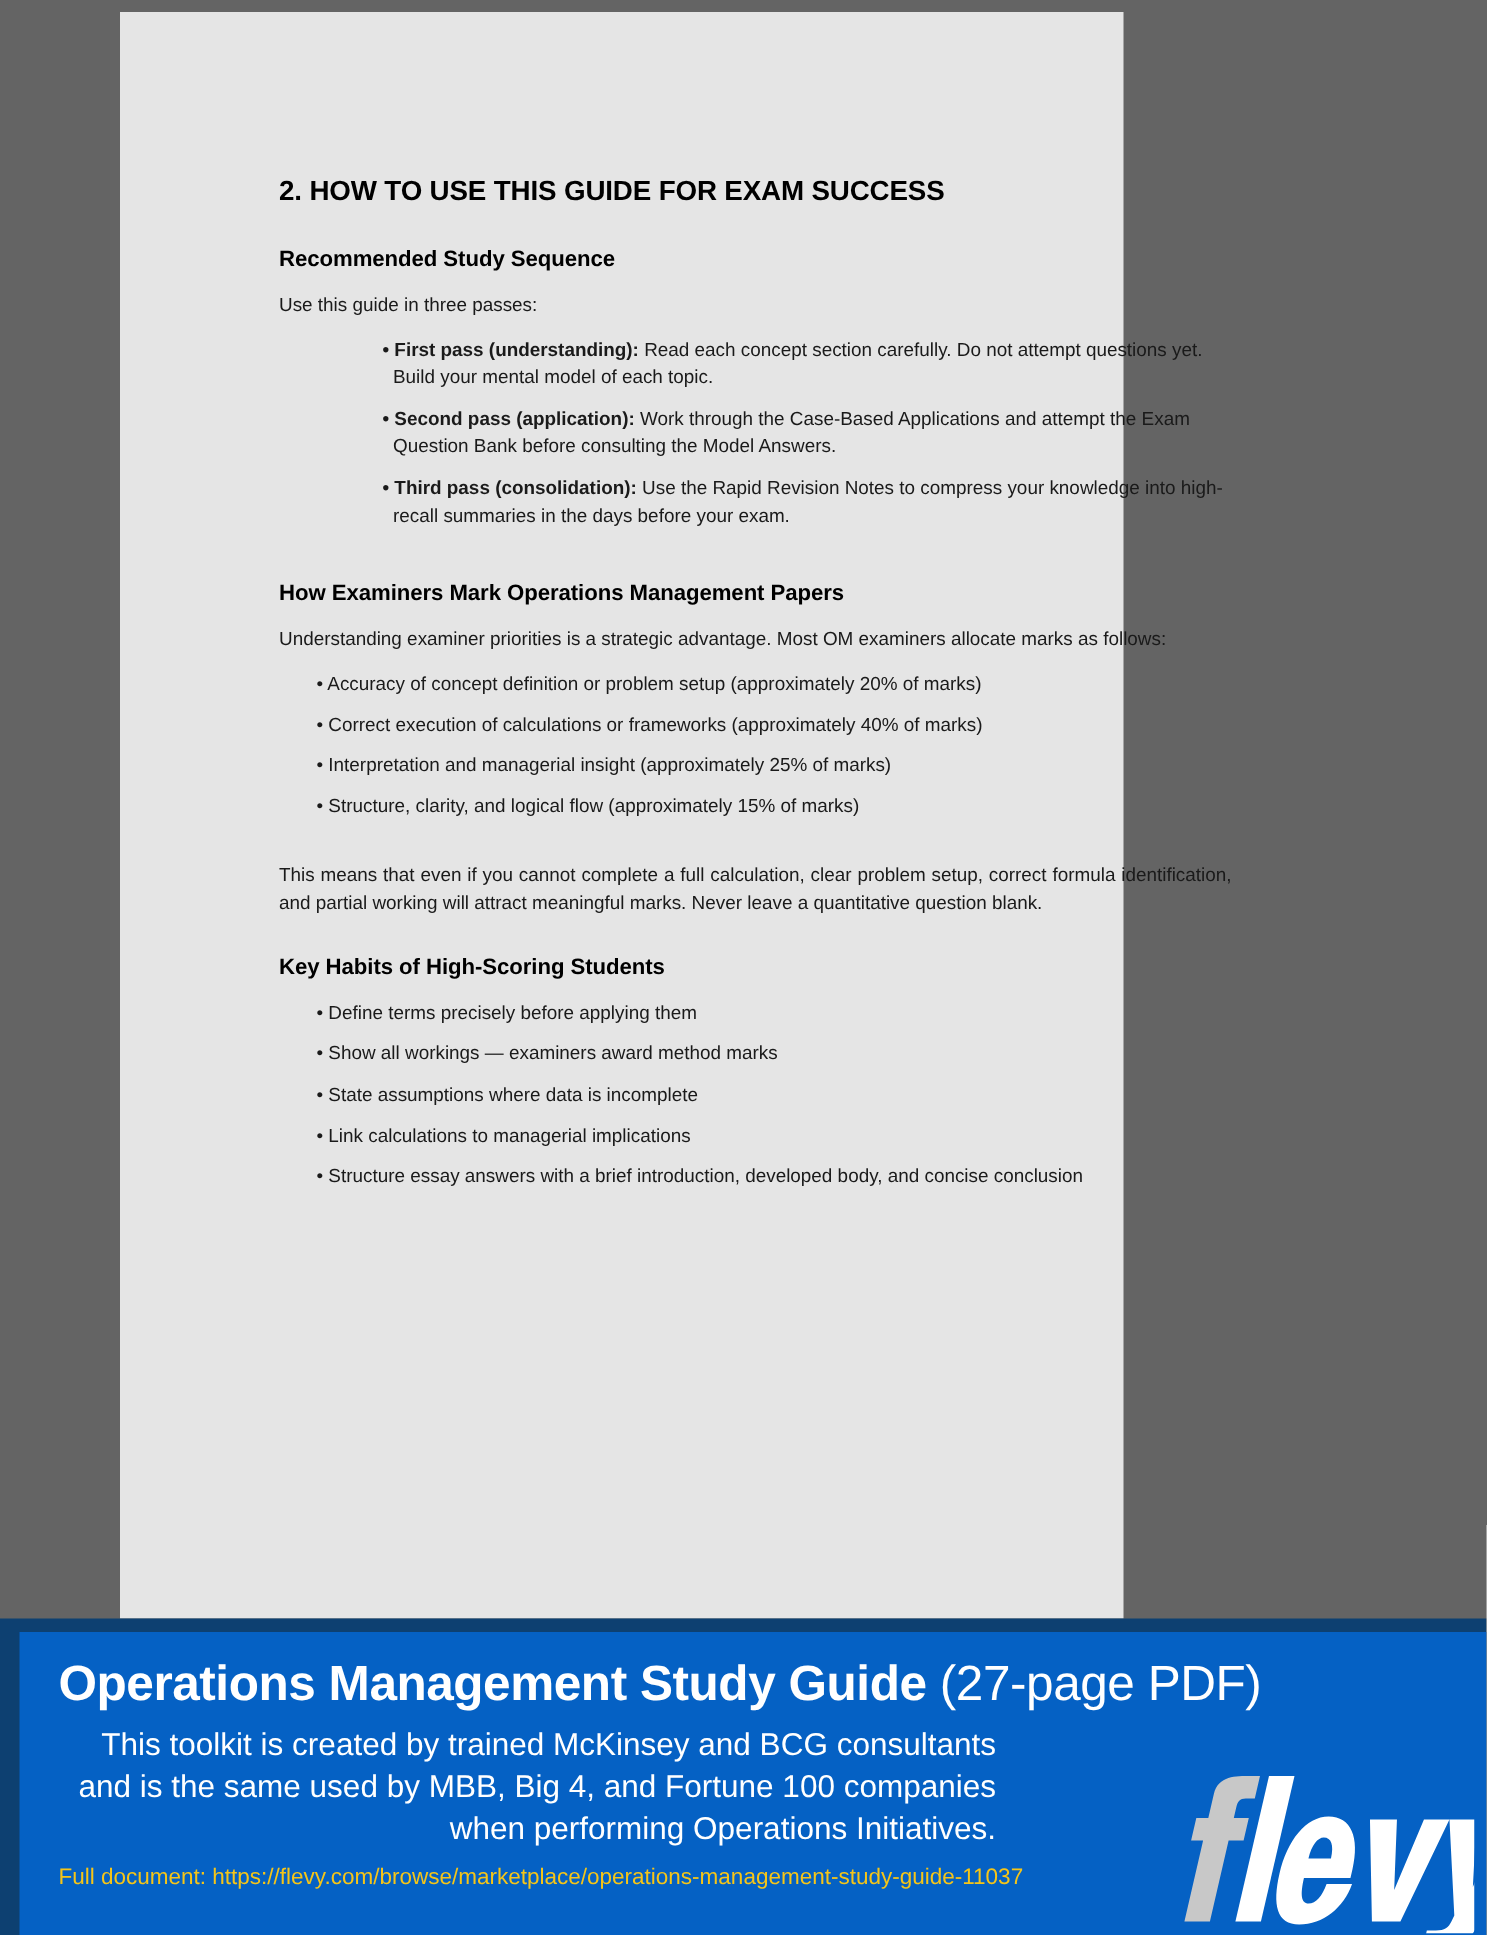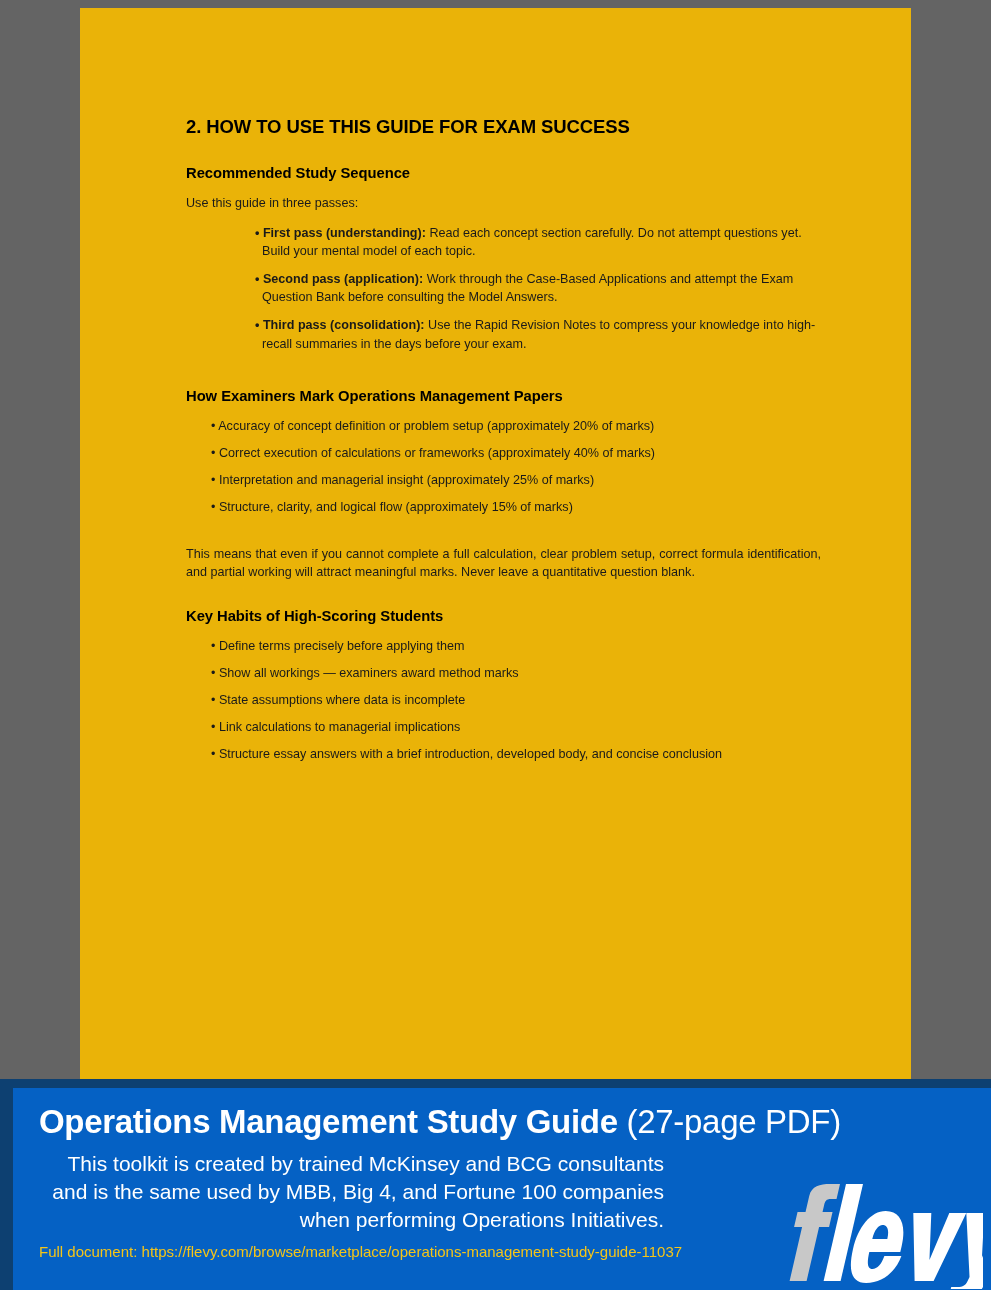--- a/index.html
+++ b/index.html
@@ -14,23 +14,23 @@
     background: #646464;
     font-family: "Liberation Sans", sans-serif;
     position: relative;
   }
 
   
   #page {
     position: absolute;
     left: 80px;
     top: 8px;
-    width: 831px;
+    width: 669px;
     height: 1071px;
-    background: #eab308;
+    background: #e5e5e5;
   }
 
   #page-content {
     position: absolute;
     left: 106px;
     top: 108px;
     width: 635px;
   }
 
   
@@ -184,20 +184,21 @@
         <div class="pass-item">
           <b>• Third pass (consolidation):</b><span> Use the Rapid Revision Notes to compress your knowledge into high-recall summaries in the days before your exam.</span>
         </div>
       </div>
     </div>
 
     <div class="gap-lg"></div>
 
     <div>
       <div class="section-heading">How Examiners Mark Operations Management Papers</div>
+      <div class="lead">Understanding examiner priorities is a strategic advantage. Most OM examiners allocate marks as follows:</div>
 
       <div class="bullet-list">
         <div class="bullet-item">• Accuracy of concept definition or problem setup (approximately 20% of marks)</div>
         <div class="bullet-item">• Correct execution of calculations or frameworks (approximately 40% of marks)</div>
         <div class="bullet-item">• Interpretation and managerial insight (approximately 25% of marks)</div>
         <div class="bullet-item">• Structure, clarity, and logical flow (approximately 15% of marks)</div>
       </div>
 
       <div class="gap-md"></div>
 

